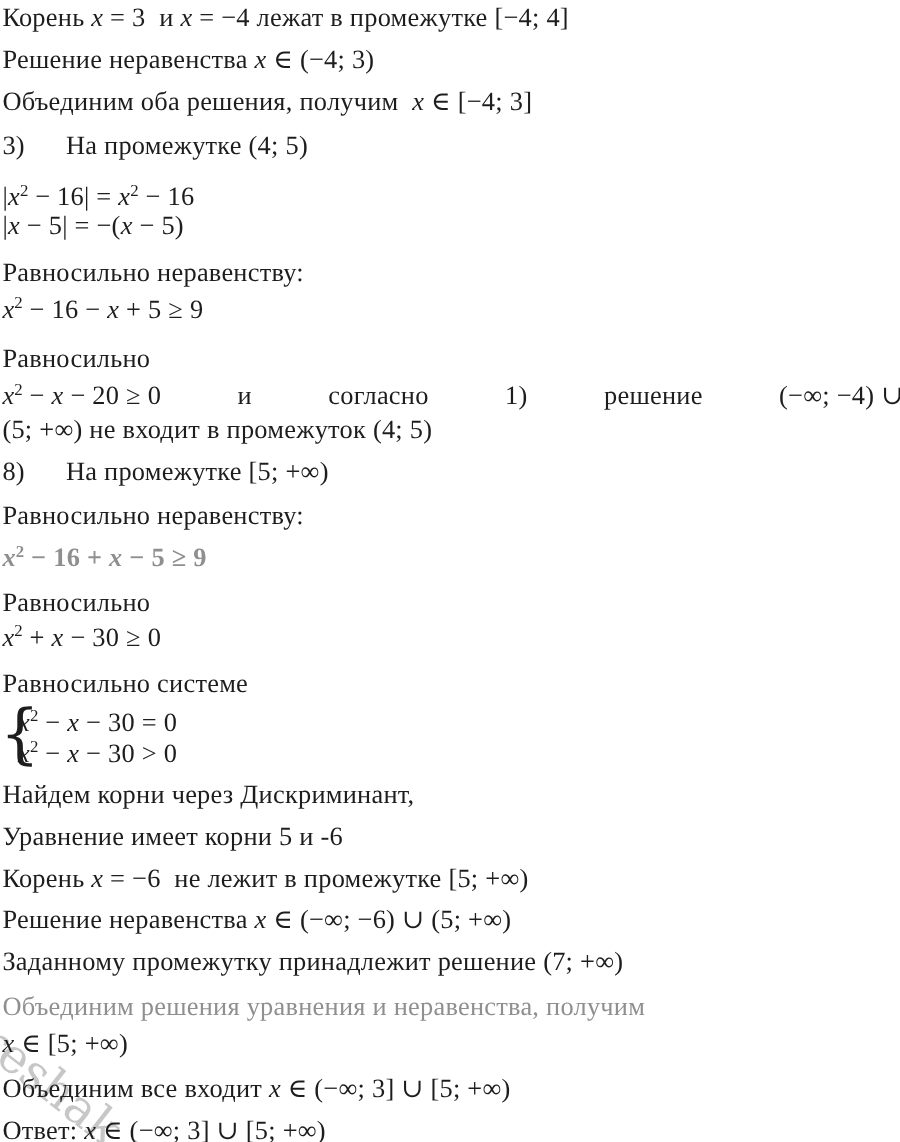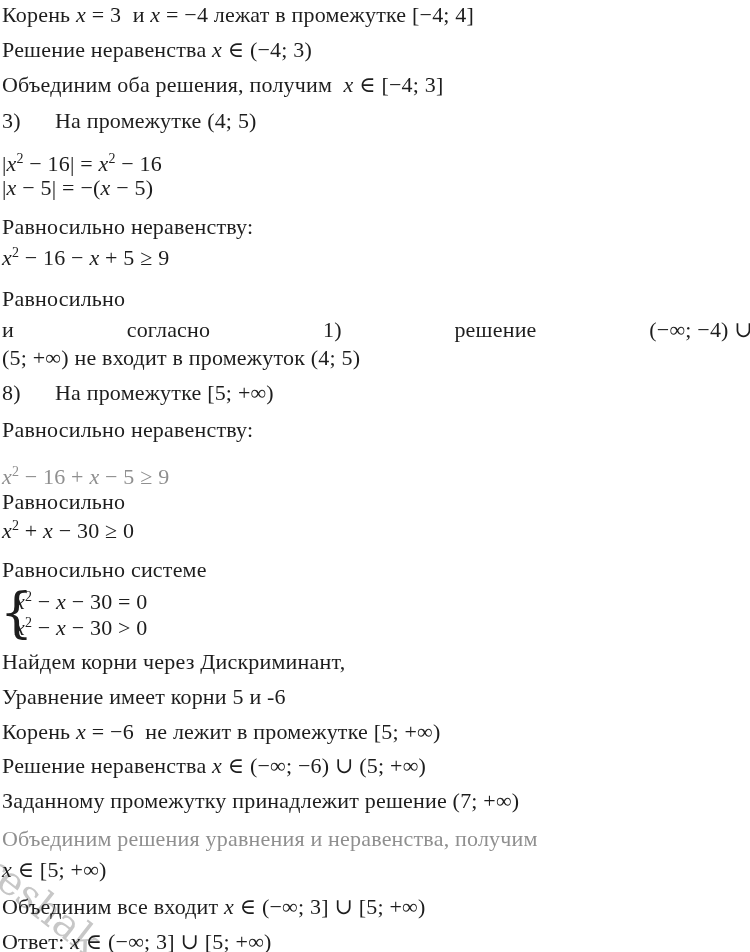--- a/index.html
+++ b/index.html
@@ -40,21 +40,21 @@
   #lines .line:nth-child(4)  { top: 108px; }
   #lines .line:nth-child(5)  { top: 137px; margin-top: 14px; }
   #lines .line:nth-child(6)  { top: 175px; }
   #lines .line:nth-child(7)  { top: 214px; }
   #lines .line:nth-child(8)  { top: 245px; }
   #lines .line:nth-child(9)  { top: 286px; }
   #lines .line:nth-child(10) { top: 317px; }
   #lines .line:nth-child(11) { top: 345px; }
   #lines .line:nth-child(12) { top: 380px; }
   #lines .line:nth-child(13) { top: 417px; }
-  #lines .line:nth-child(14) { top: 464px; }
+  #lines .line:nth-child(14) { top: 452px; font-weight: bold; }
   #lines .line:nth-child(15) { top: 489px; }
   #lines .line:nth-child(16) { top: 518px; }
   #lines .line:nth-child(17) { top: 557px; }
   #lines .line:nth-child(18) { top: 589px; }
   #lines .line:nth-child(19) { top: 615px; }
   #lines .line:nth-child(20) { top: 649px; }
   #lines .line:nth-child(21) { top: 684px; }
   #lines .line:nth-child(22) { top: 719px; }
   #lines .line:nth-child(23) { top: 753px; }
   #lines .line:nth-child(24) { top: 788px; }
@@ -94,21 +94,21 @@
   <div id="lines">
       <div class="line"><span><span>Корень </span><span class="it">x</span><span> = 3  и </span><span class="it">x</span><span> = −4 лежат в промежутке [−4; 4]</span></span></div>
       <div class="line"><span><span>Решение неравенства </span><span class="it">x</span><span> ∈ (−4; 3)</span></span></div>
       <div class="line"><span><span>Объединим оба решения, получим  </span><span class="it">x</span><span> ∈ [−4; 3]</span></span></div>
       <div class="line"><span><span>3)      На промежутке (4; 5)</span></span></div>
       <div class="line"><span><span>|</span><span class="it">x</span><span class="sup">2</span><span> − 16| = </span><span class="it">x</span><span class="sup">2</span><span> − 16</span></span></div>
       <div class="line"><span><span>|</span><span class="it">x</span><span> − 5| = −(</span><span class="it">x</span><span> − 5)</span></span></div>
       <div class="line"><span><span>Равносильно неравенству:</span></span></div>
       <div class="line"><span><span class="it">x</span><span class="sup">2</span><span> − 16 − </span><span class="it">x</span><span> + 5 ≥ 9</span></span></div>
       <div class="line"><span><span>Равносильно</span></span></div>
-      <div class="line justify"><span><span>и</span></span><span><span>согласно</span></span><span><span>1)</span></span><span><span>решение</span></span><span><span>(−∞; −4) ∪</span></span></div>
+      <div class="line justify"><span><span class="it">x</span><span class="sup">2</span><span> − </span><span class="it">x</span><span> − 20 ≥ 0</span></span><span><span>и</span></span><span><span>согласно</span></span><span><span>1)</span></span><span><span>решение</span></span><span><span>(−∞; −4) ∪</span></span></div>
       <div class="line"><span><span>(5; +∞) не входит в промежуток (4; 5)</span></span></div>
       <div class="line"><span><span>8)      На промежутке [5; +∞)</span></span></div>
       <div class="line"><span><span>Равносильно неравенству:</span></span></div>
       <div class="line muted"><span><span class="it">x</span><span class="sup">2</span><span> − 16 + </span><span class="it">x</span><span> − 5 ≥ 9</span></span></div>
       <div class="line"><span><span>Равносильно</span></span></div>
       <div class="line"><span><span class="it">x</span><span class="sup">2</span><span> + </span><span class="it">x</span><span> − 30 ≥ 0</span></span></div>
       <div class="line"><span><span>Равносильно системе</span></span></div>
       <div class="line indent"><span><span class="it">x</span><span class="sup">2</span><span> − </span><span class="it">x</span><span> − 30 = 0</span></span></div>
       <div class="line indent"><span><span class="it">x</span><span class="sup">2</span><span> − </span><span class="it">x</span><span> − 30 &gt; 0</span></span></div>
       <div class="line"><span><span>Найдем корни через Дискриминант,</span></span></div>

